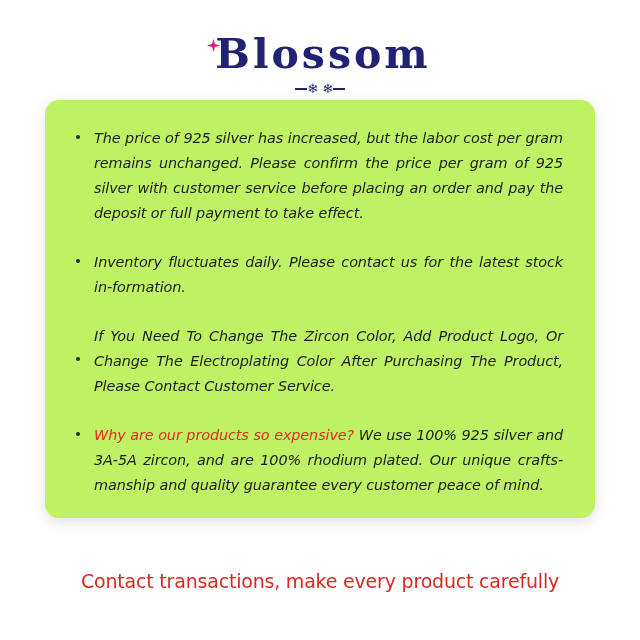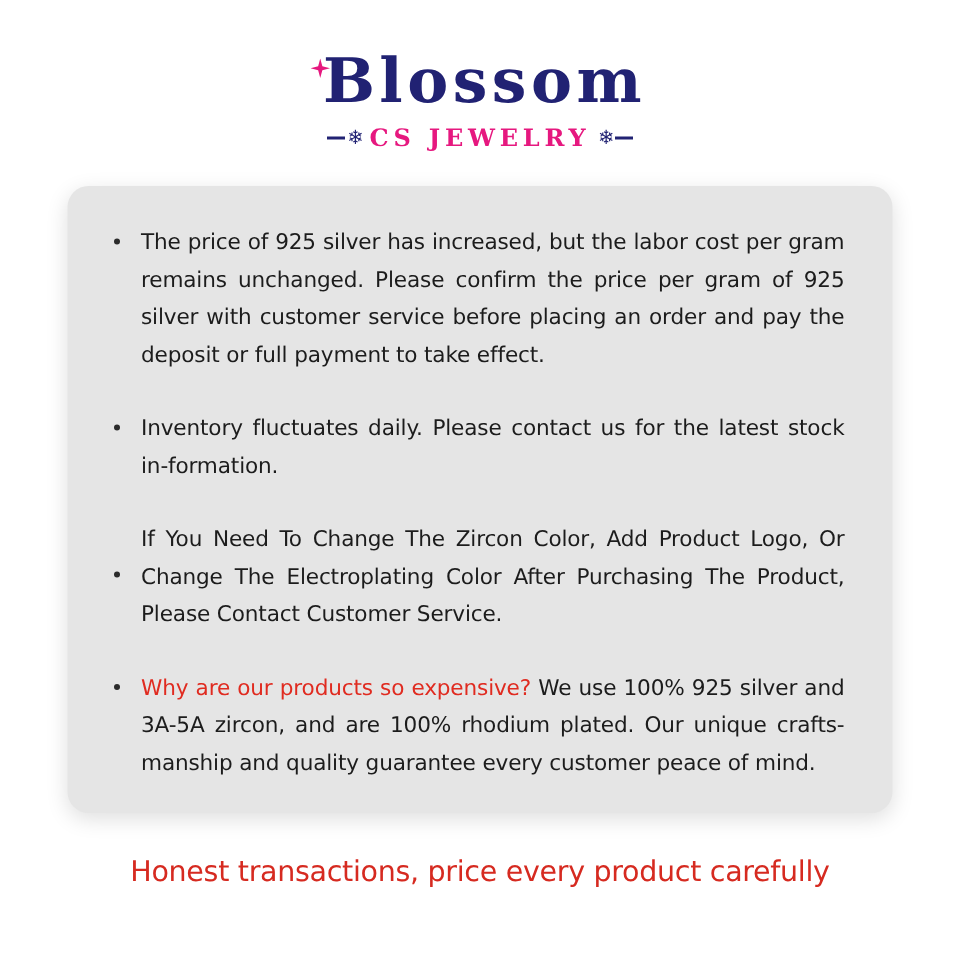--- a/index.html
+++ b/index.html
@@ -85,27 +85,28 @@
     font-weight:700;
     color:#e6187f;
     letter-spacing:3.2px;
     white-space:nowrap;
   }
 
   
   .card {
     position:absolute;
     left:45px;
-    top:124px;
+    top:100px;
     width:550px;
     height:418px;
-    background:#e5e5e5;
+    background:#bef264;
     border-radius:14px;
     box-shadow:0 4px 14px rgba(0,0,0,0.13);
     padding:26px 32px 20px 27px;
+    font-style:italic;
   }
 
   .note-list {
     list-style:none;
   }
 
   .note-item {
     position:relative;
     padding-left:22px;
     margin-bottom:24px;
@@ -165,21 +166,20 @@
         </svg>
       </span>
       <span>Blossom</span>
     </div>
 
     <div class="brand-sub-row">
       <span class="ornament">
         <span class="dash"></span>
           <span class="flake">❄</span>
       </span>
-      <span class="brand-sub">CS JEWELRY</span>
       <span class="ornament">
         <span class="flake">❄</span>
           <span class="dash"></span>
       </span>
     </div>
 
   </div>
 
   <div class="card">
     <ul class="note-list">
@@ -200,15 +200,15 @@
       </li>
 
       <li class="note-item">
         <span class="note-bullet"></span>
         <div class="note-text"><span class="highlight">Why are our products so expensive?</span><span> We use 100% 925 silver and 3A-5A zircon, and are 100% rhodium plated. Our unique crafts-manship and quality guarantee every customer peace of mind.</span></div>
       </li>
 
     </ul>
   </div>
 
-  <div class="footer">Honest transactions, price every product carefully</div>
+  <div class="footer">Contact transactions, make every product carefully</div>
 
 </div>
 
 </body></html>

